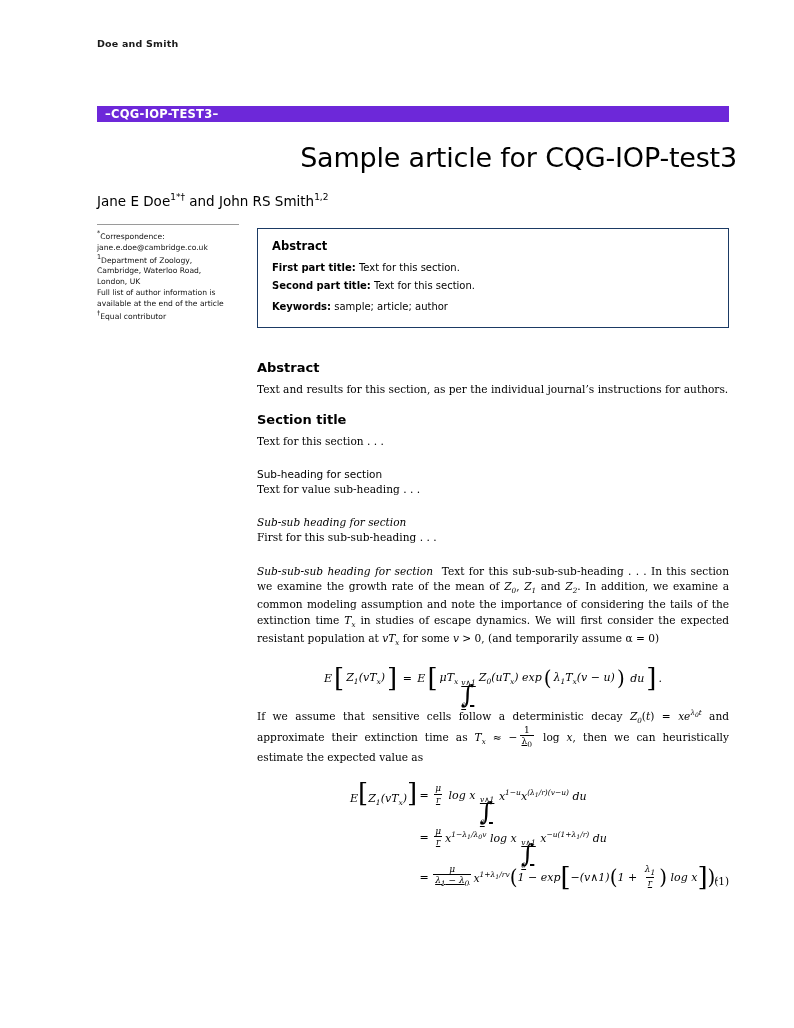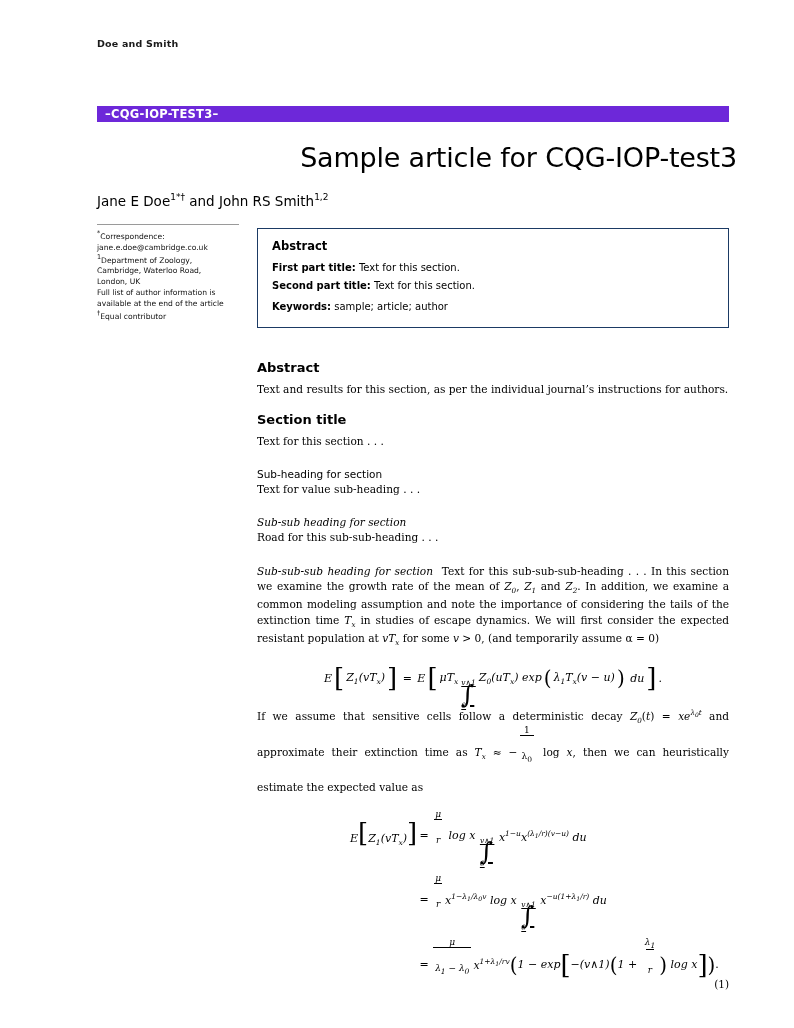--- a/index.html
+++ b/index.html
@@ -212,21 +212,21 @@
   }
   .frac {
     display: inline-flex;
     flex-direction: column;
     align-items: center;
     vertical-align: middle;
     font-size: 9px;
     margin: 0 2px;
   }
   .frac .num { line-height: 1.05; padding: 0 2px;}
-  .frac .den { line-height: 1.05; border-top: 1px solid #000; padding: 16px 2px;}
+  .frac .den { line-height: 1.05; border-top: 1px solid #000; padding: 1px 2px; text-decoration: underline;}
   sup.m, sub.m {
     font-size: 0.68em;
     font-style: italic;
   }
   .upr { font-style: normal; }
 
   .eqn-block {
     position: relative;
     margin: 8px 0 14px 0;
     font-family: "DejaVu Serif", serif;
@@ -291,21 +291,21 @@
     <h2 class="sec">Abstract</h2>
     <p class="para">Text and results for this section, as per the individual journal’s instructions for authors.</p>
 
     <h2 class="sec">Section title</h2>
     <p class="para tight">Text for this section . . .</p>
 
     <h3 class="sub">Sub-heading for section</h3>
     <p class="para tight">Text for value sub-heading . . .</p>
 
     <h4 class="subsub">Sub-sub heading for section</h4>
-    <p class="para tight">Road for this sub-sub-heading . . .</p>
+    <p class="para tight">First for this sub-sub-heading . . .</p>
 
     <p class="para">
       <span class="runin-head">Sub-sub-sub heading for section</span>&nbsp;&nbsp;<span>Text for this sub-sub-sub-heading . . . In this section we examine the growth rate of the mean of <i>Z</i><sub class="m">0</sub>, <i>Z</i><sub class="m">1</sub> and <i>Z</i><sub class="m">2</sub>. In addition, we examine a common modeling assumption and note the importance of considering the tails of the extinction time <i>T<sub class="m">x</sub></i> in studies of escape dynamics. We will first consider the expected resistant population at <i>vT<sub class="m">x</sub></i> for some <i>v</i> &gt; 0, (and temporarily assume α = 0)</span>
     </p>
 
     <div class="math">
       <div class="mathrow">
         <span>E</span>
           <span class="bracket">[</span>
           <span>Z<sub class="m">1</sub>(vT<sub class="m">x</sub>)</span>

